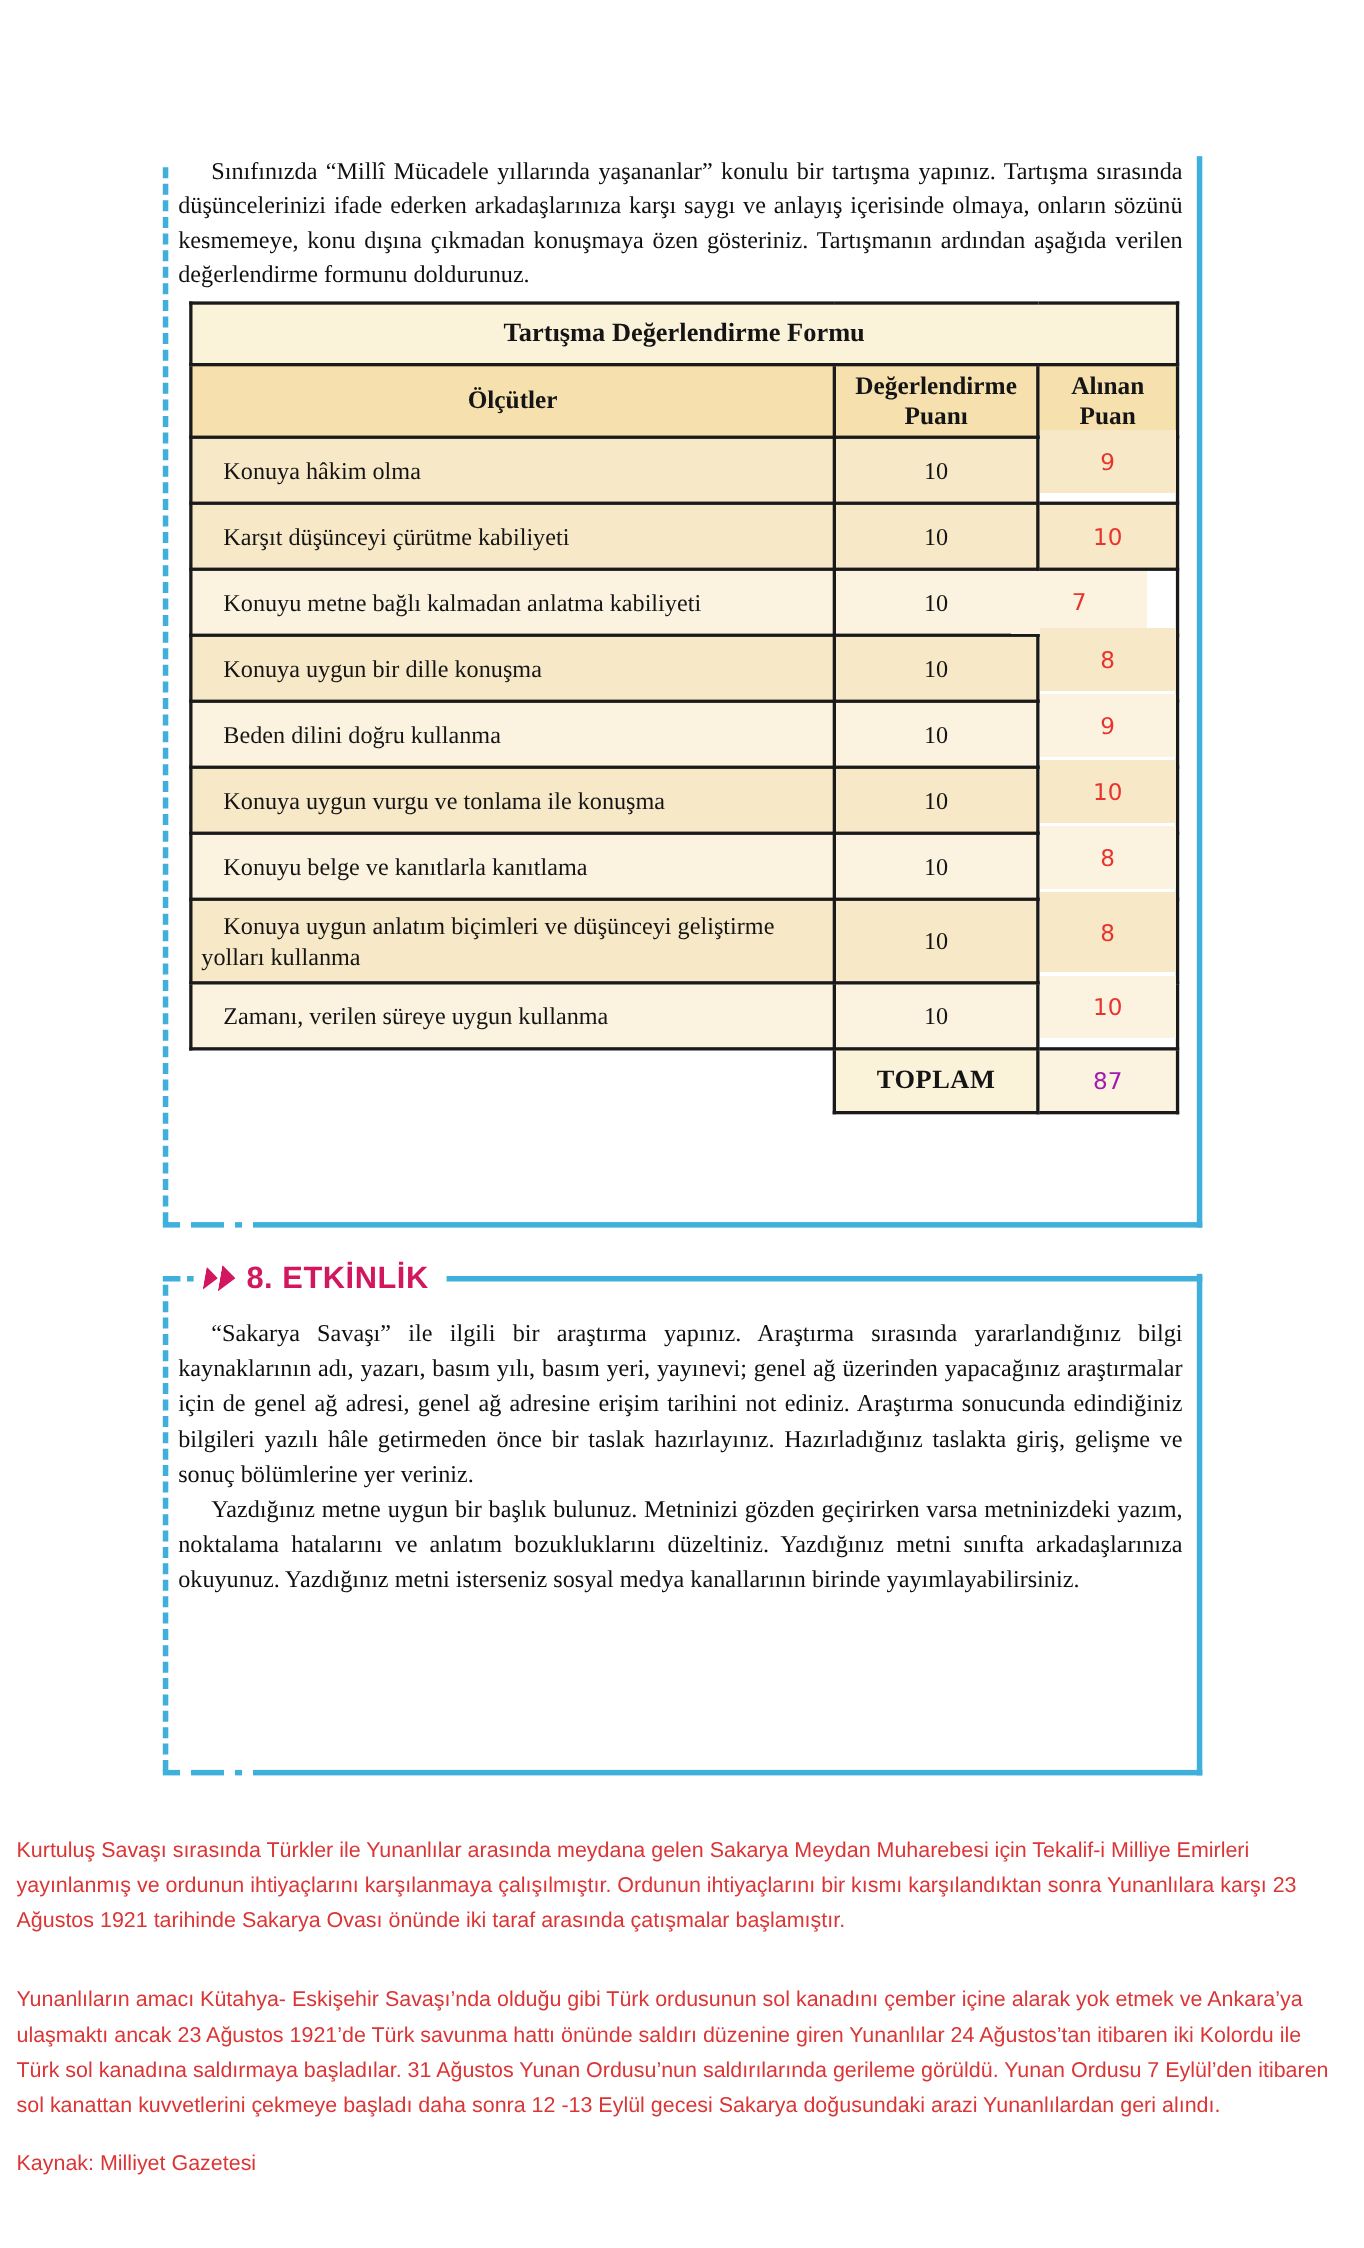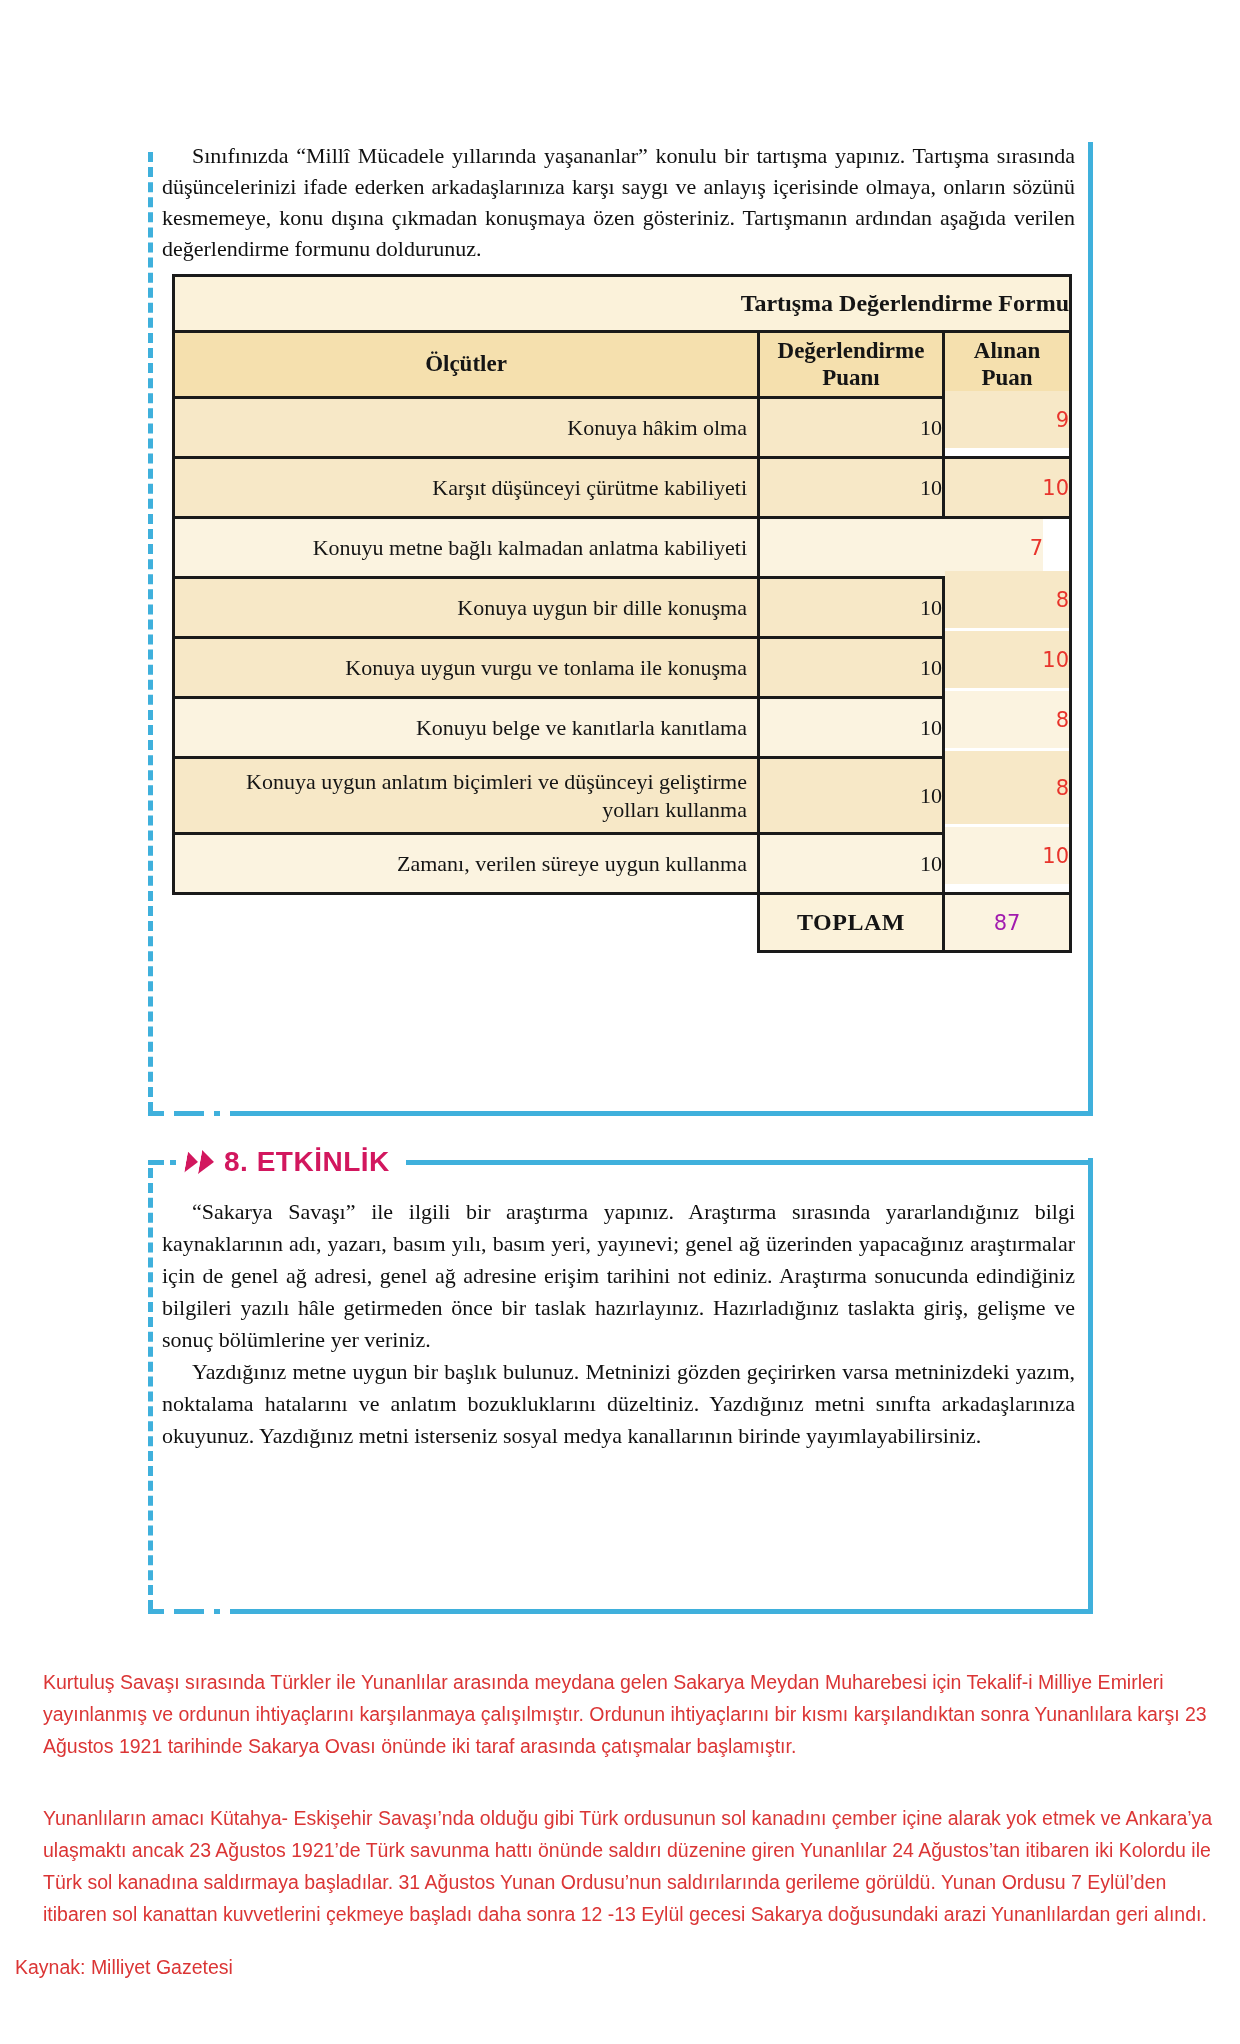--- a/index.html
+++ b/index.html
@@ -58,21 +58,21 @@
     font-size:22px;line-height:31px;text-align:justify;
     text-indent:30px;color:#101010;
   }
   .act8 .body-par{line-height:32px;}
 
   
   .form-table{
     border-collapse:collapse;margin:10px 0 0 10px;
     width:897px;table-layout:fixed;
   }
-  .form-table td,.form-table th{border:3px solid var(--line);vertical-align:middle;text-align:right;}
+  .form-table td,.form-table th{border:3px solid var(--line);vertical-align:middle;}
   .col-c1{width:585px;}
   .col-c2{width:185px;}
   .col-c3{width:127px;}
   .t-title{height:56px;background:var(--bg-title);text-align:center;
     font-weight:bold;font-size:24px;}
   .r-head th{height:66px;background:var(--bg-head);text-align:center;
     font-weight:bold;font-size:23px;line-height:1.15;padding:2px 6px;}
   .row td{height:60px;}
   .row.tall td{height:76px;}
   .row.odd td{background:var(--bg-odd);}
@@ -93,21 +93,21 @@
     font-family:"DejaVu Sans", sans-serif;font-size:21px;font-weight:500;}
 
   
   .answer-zone{position:absolute;left:15px;right:15px;top:1638px;
     font-family:"Liberation Sans", sans-serif;}
   .answer-head{position:relative;height:34px;}
   .answer-label{position:absolute;left:0;top:2px;color:var(--red);font-size:20px;}
   .page-number{position:absolute;left:0;right:0;text-align:center;top:0;
     color:#111;font-family:"Liberation Serif", serif;
     font-weight:bold;font-size:23px;letter-spacing:1px;}
-  .answer-par{color:var(--red);font-size:19.5px;line-height:32px;margin-top:28px;text-align:left;margin-left:28px;}
+  .answer-par{color:var(--red);font-size:19.5px;line-height:32px;margin-top:28px;text-align:left;}
   .answer-par.p2{margin-top:40px;}
   .answer-source{color:var(--red);font-size:19.5px;margin-top:26px;}
 </style>
 </head>
 <body>
 
 <section class="activity act7">
   <div class="frame-left"></div>
   <div class="frame-right"></div>
   <div class="frame-bottom"></div>
@@ -143,20 +143,25 @@
       </tr>
       <tr class="row even s-left">
         <td class="crit">Konuyu metne bağlı kalmadan anlatma kabiliyeti</td>
         <td class="max">10</td>
         <td class="score">7</td>
       </tr>
       <tr class="row odd s-up">
         <td class="crit">Konuya uygun bir dille konuşma</td>
         <td class="max">10</td>
         <td class="score">8</td>
+      </tr>
+      <tr class="row even s-up">
+        <td class="crit">Beden dilini doğru kullanma</td>
+        <td class="max">10</td>
+        <td class="score">9</td>
       </tr>
       <tr class="row odd s-up">
         <td class="crit">Konuya uygun vurgu ve tonlama ile konuşma</td>
         <td class="max">10</td>
         <td class="score">10</td>
       </tr>
       <tr class="row even s-up">
         <td class="crit">Konuyu belge ve kanıtlarla kanıtlama</td>
         <td class="max">10</td>
         <td class="score">8</td>

